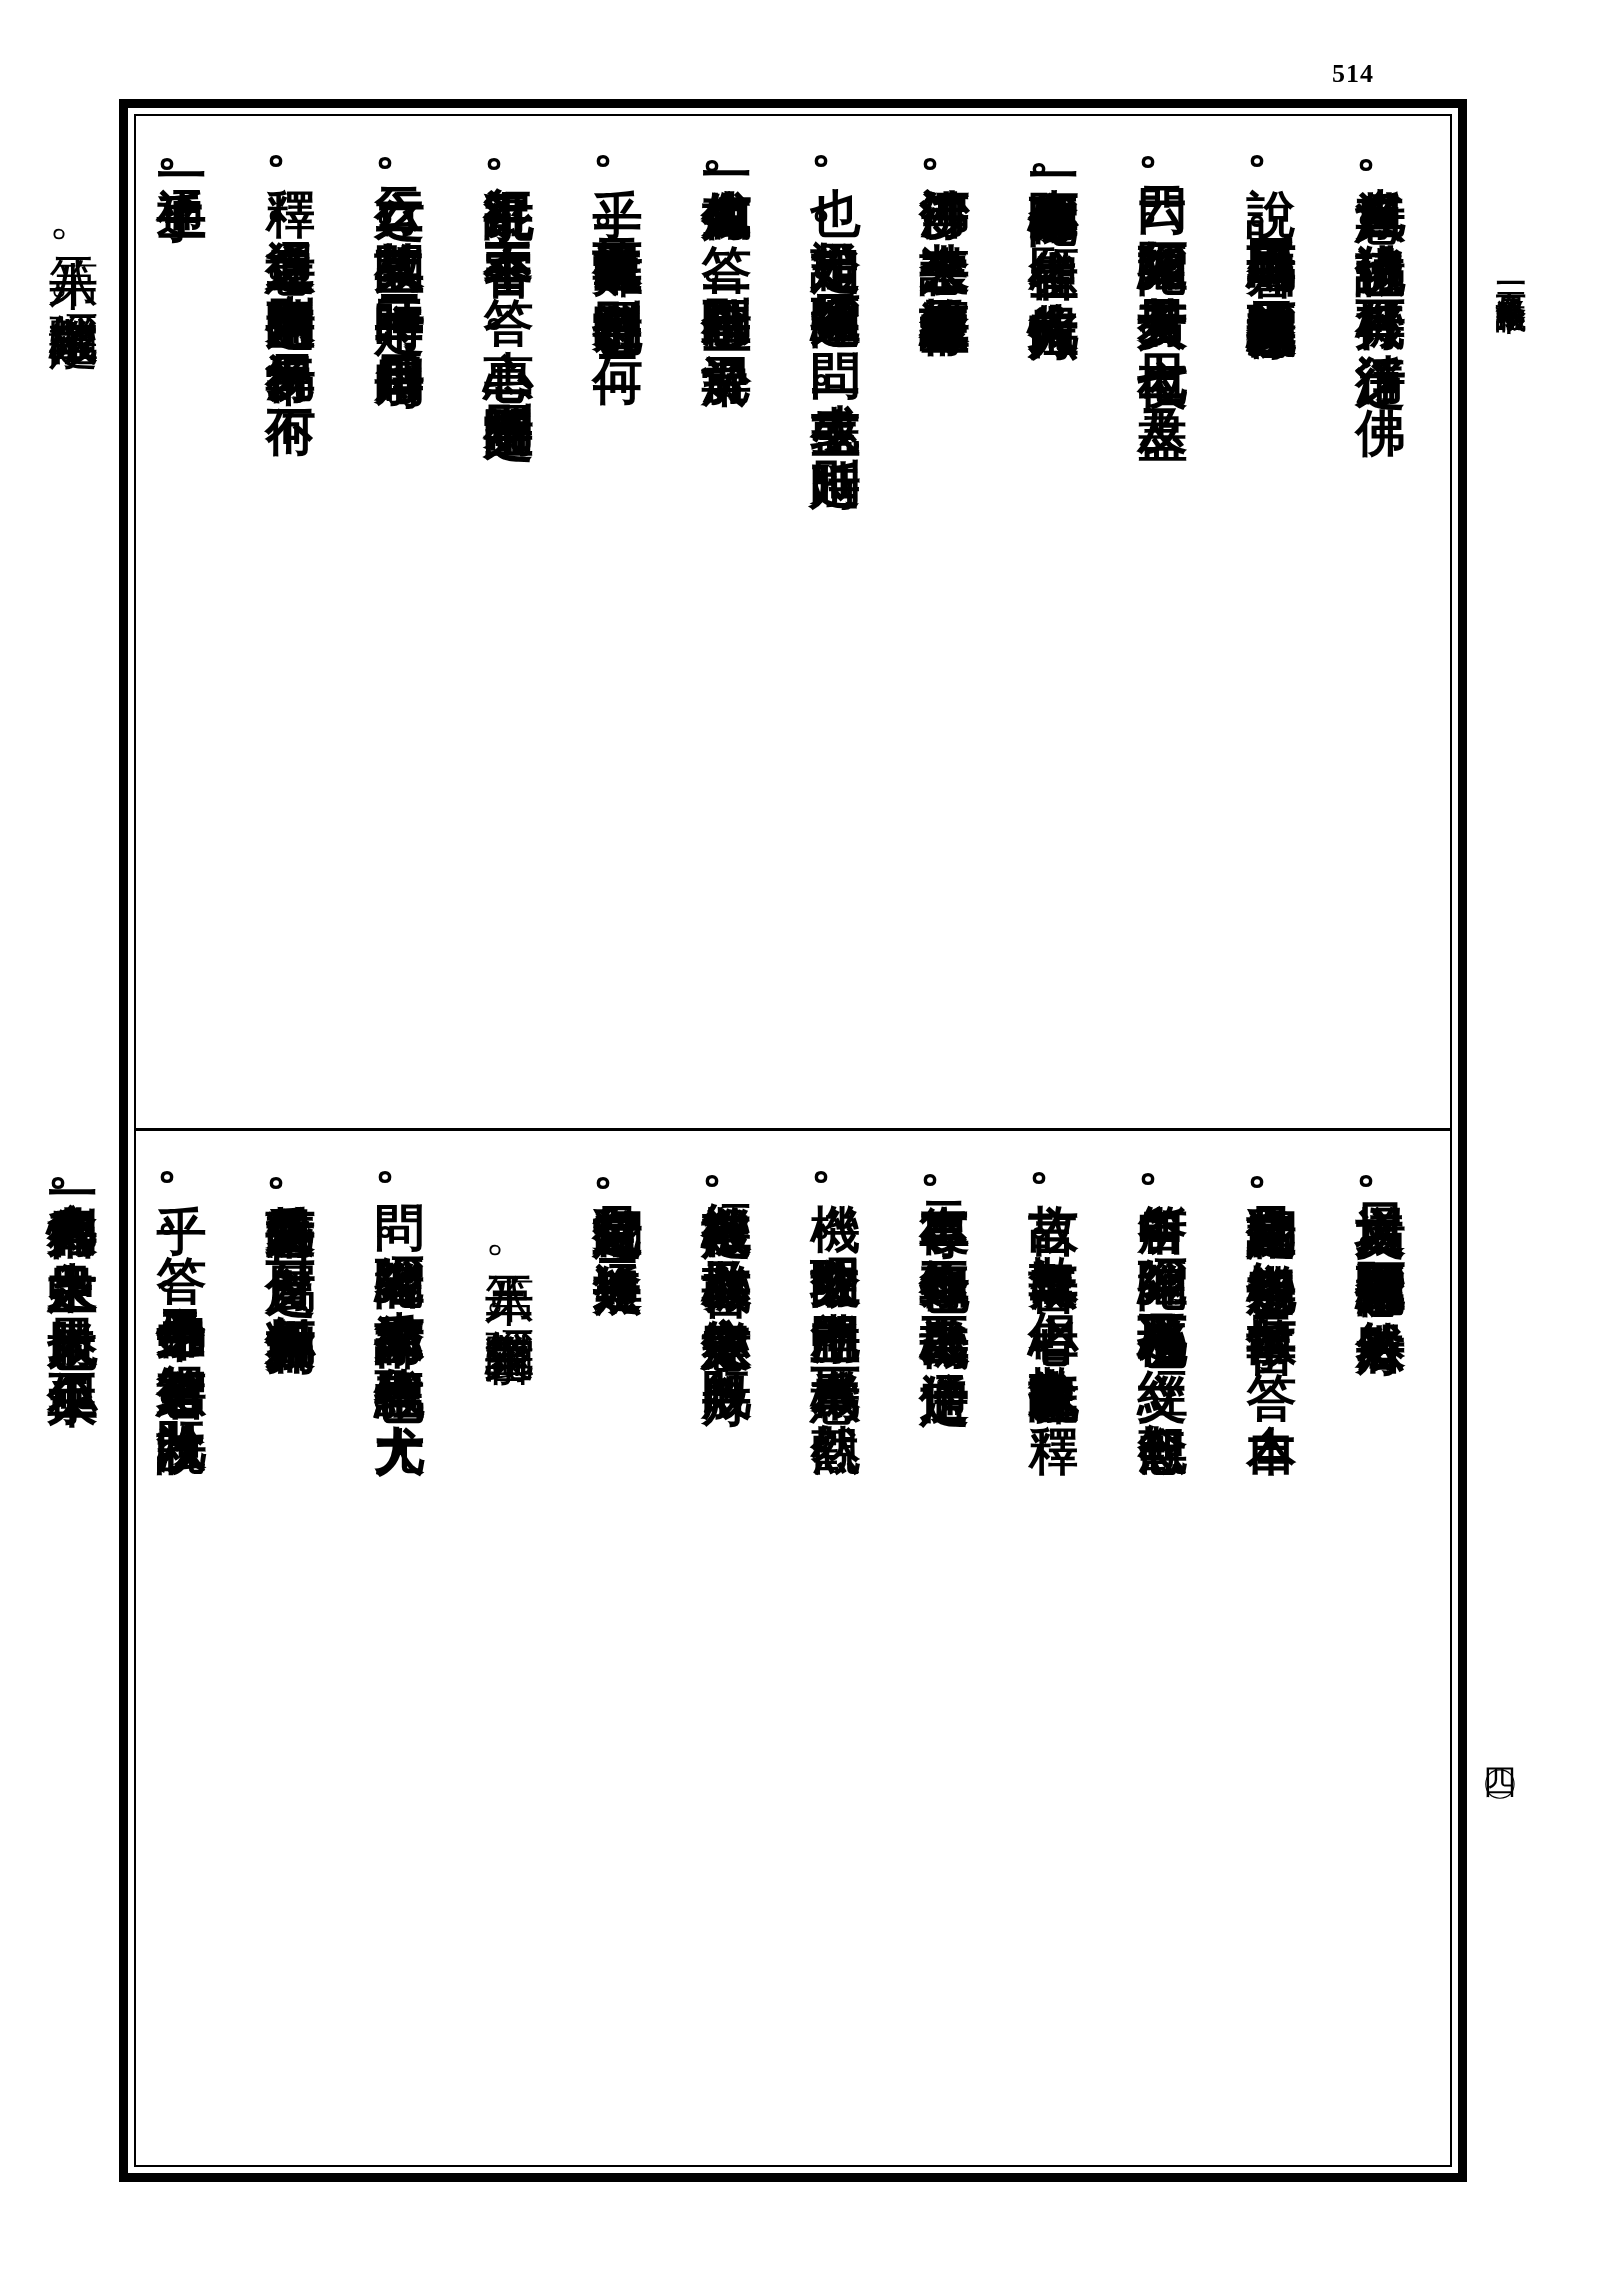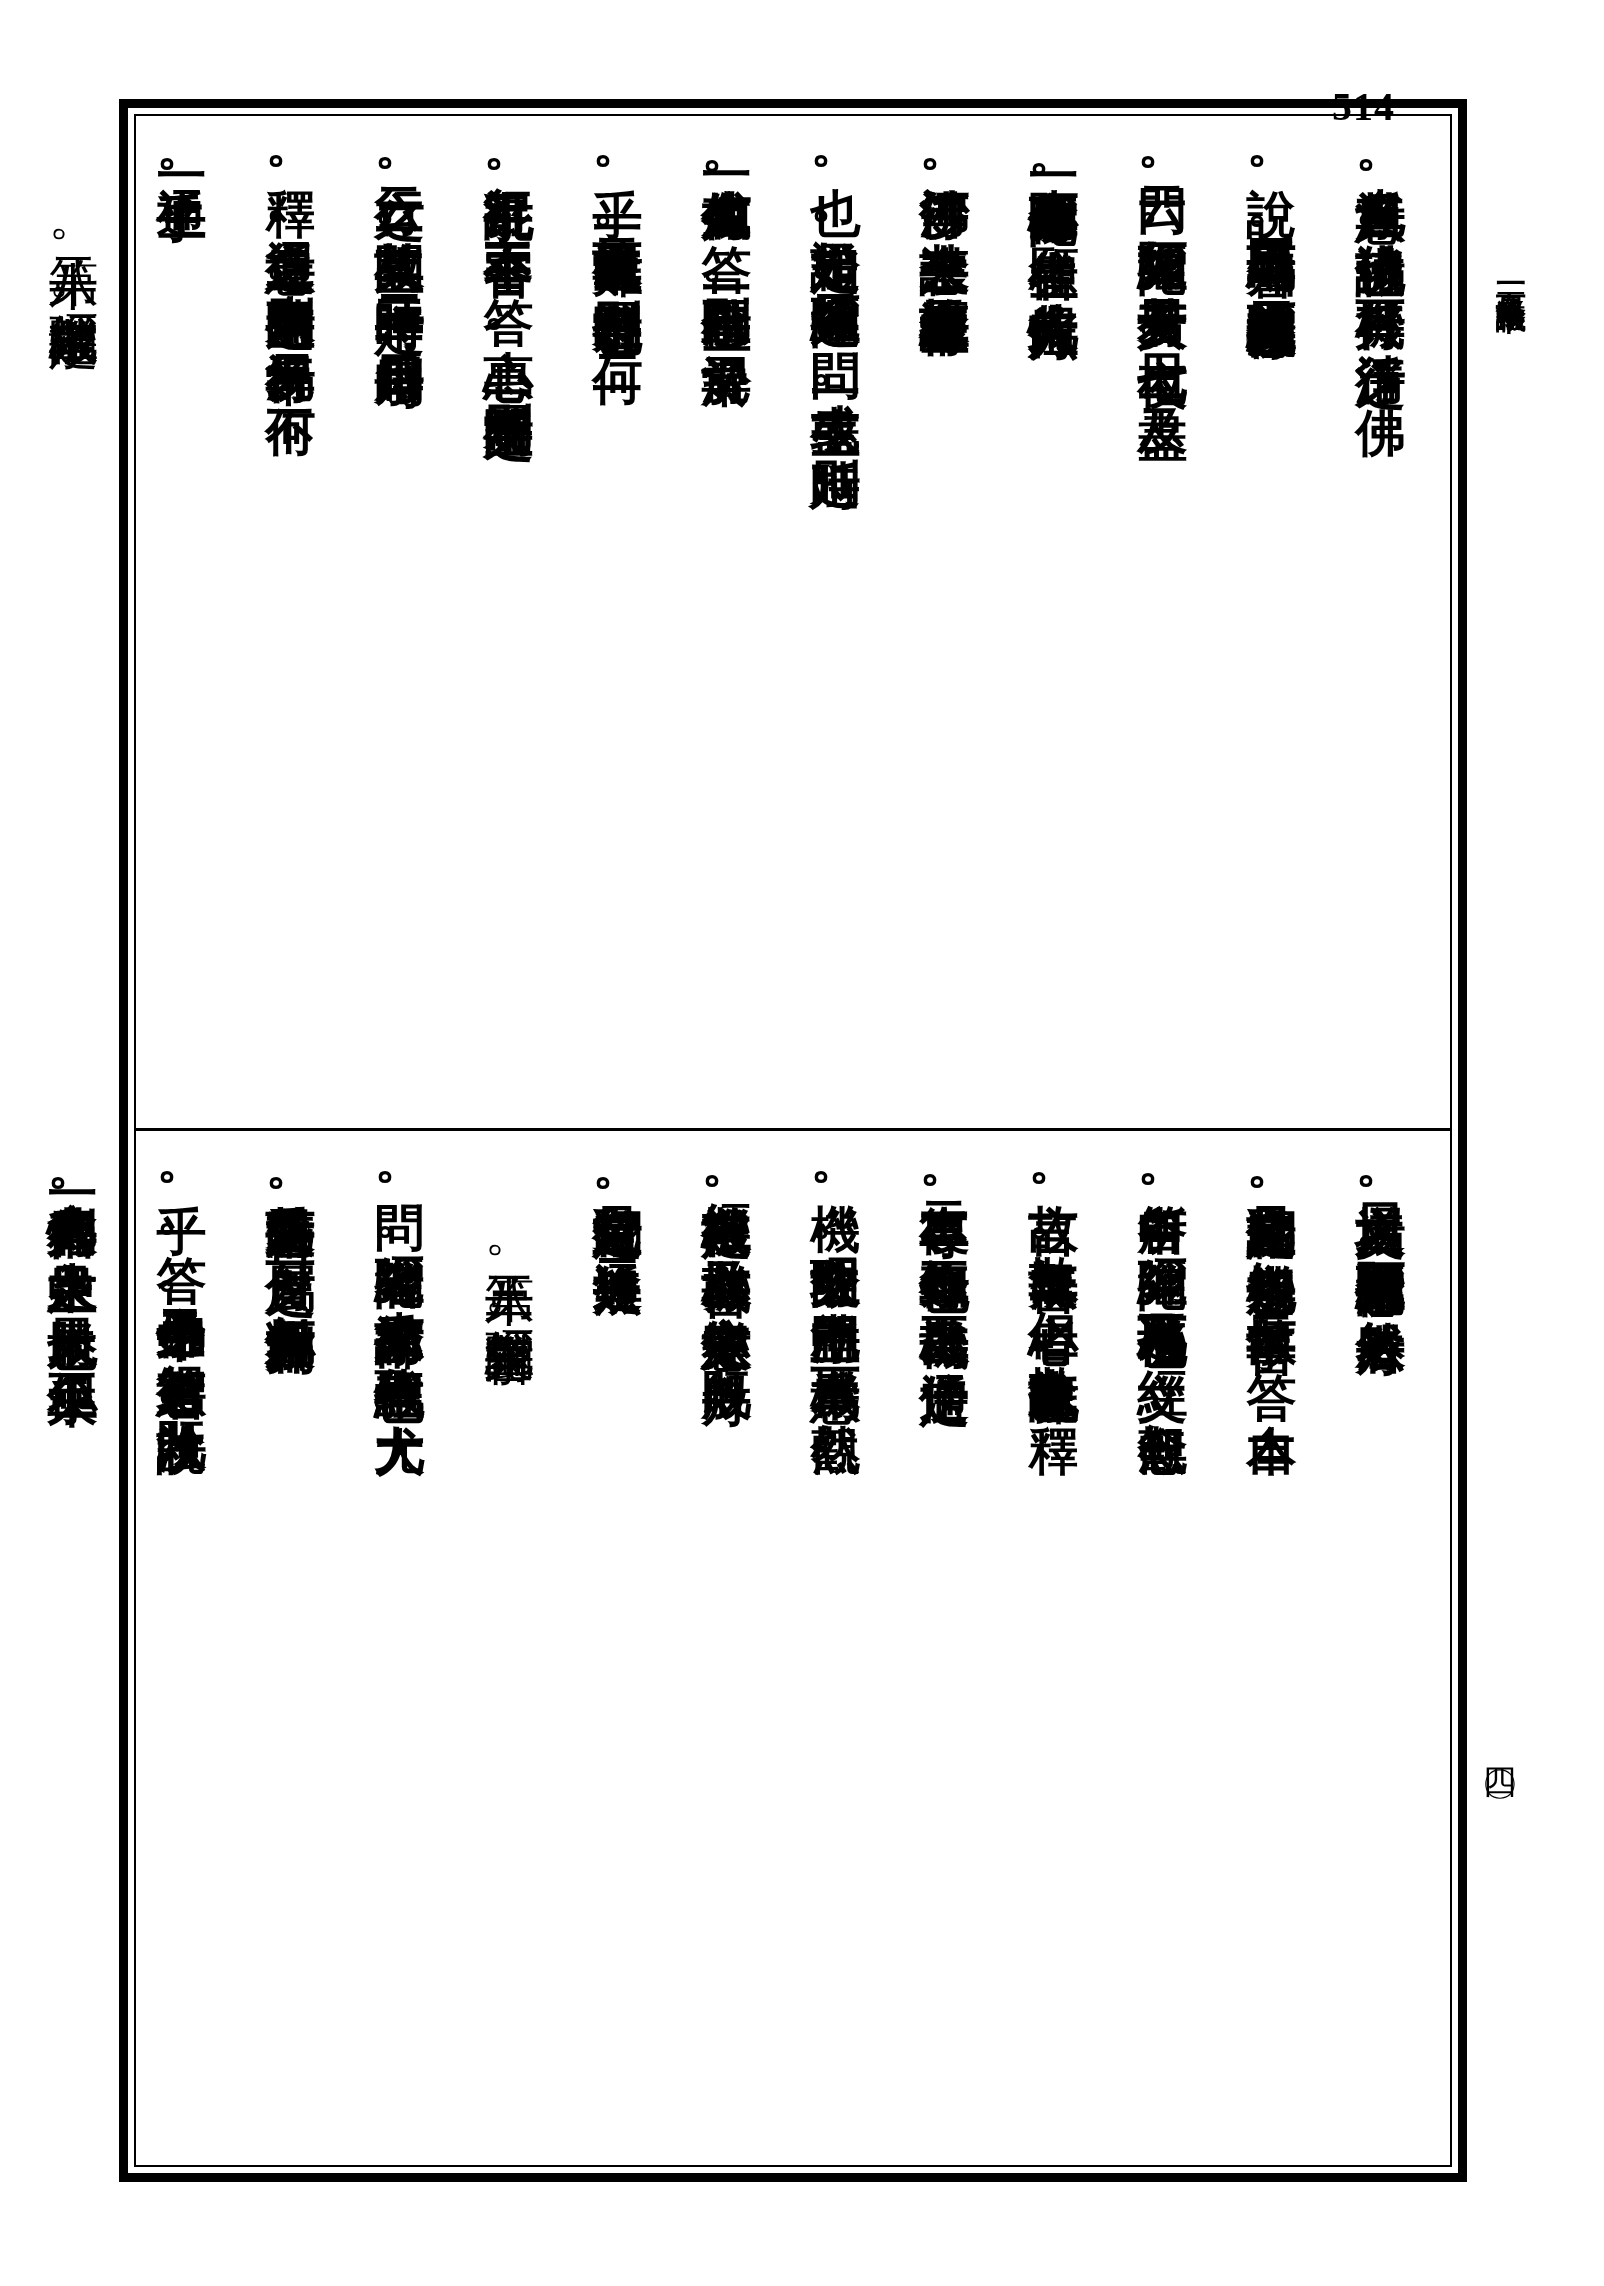--- a/index.html
+++ b/index.html
@@ -1,19 +1,19 @@
 <!DOCTYPE html>
 <html><head>
 <meta charset="utf-8">
 <style>
   html, body { margin:0; padding:0; background:#fff; }
   body { width:1605px; height:2287px; position:relative; overflow:hidden;
          font-family:"DejaVu Serif","Liberation Serif",serif; color:#000; }
-  .page-number { position:absolute; left:1332px; top:59px; font-size:40px; font-weight:bold;
-                 font-family:"Liberation Serif",serif; letter-spacing:1px;margin-top:24px; }
+  .page-number { position:absolute; left:1332px; top:59px; font-size:26px; font-weight:bold;
+                 font-family:"Liberation Serif",serif; letter-spacing:1px; }
   .frame { position:absolute; left:119px; top:99px; width:1348px; height:2083px;
            border:9px solid #000; box-sizing:border-box; }
   .frame-inner { position:absolute; left:6px; top:6px; right:6px; bottom:6px;
                  border:2px solid #000; }
   .divider { position:absolute; left:0; right:0; top:1012px; height:3px; background:#000; }
   .half { position:absolute; left:14px; right:14px; }
   .half.top { top:14px; height:990px; }
   .half.bottom { top:1030px; height:990px; }
   .cols { position:absolute; right:0; top:0; height:100%; display:flex; flex-direction:row-reverse; }
   .col { writing-mode:vertical-rl; width:109px; height:100%; font-size:50px; line-height:109px;

